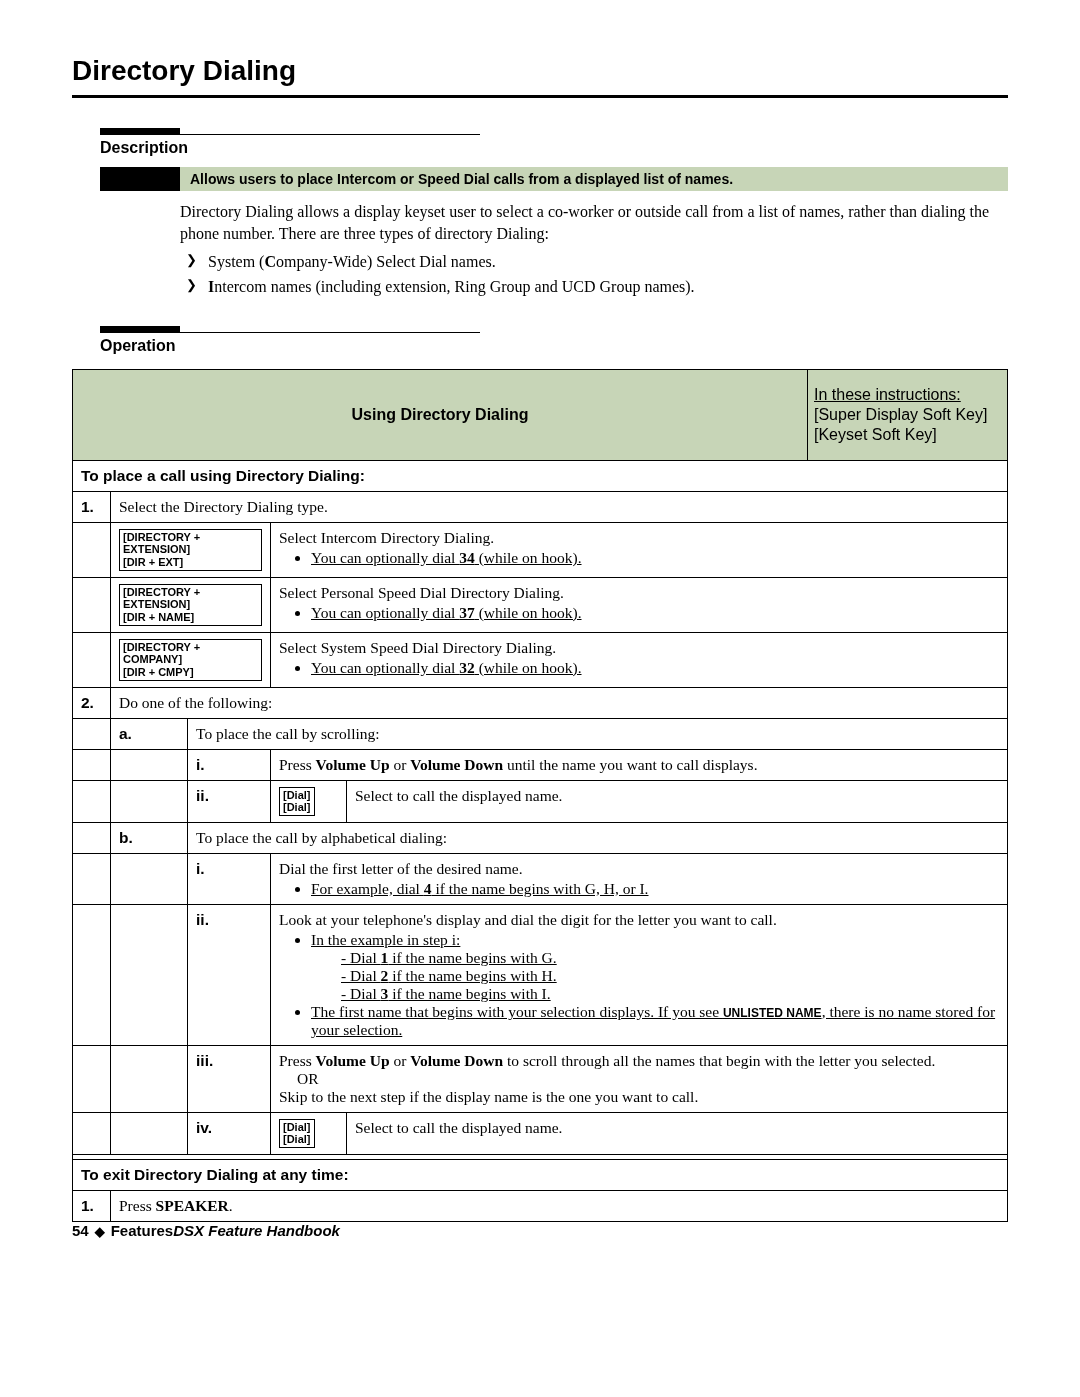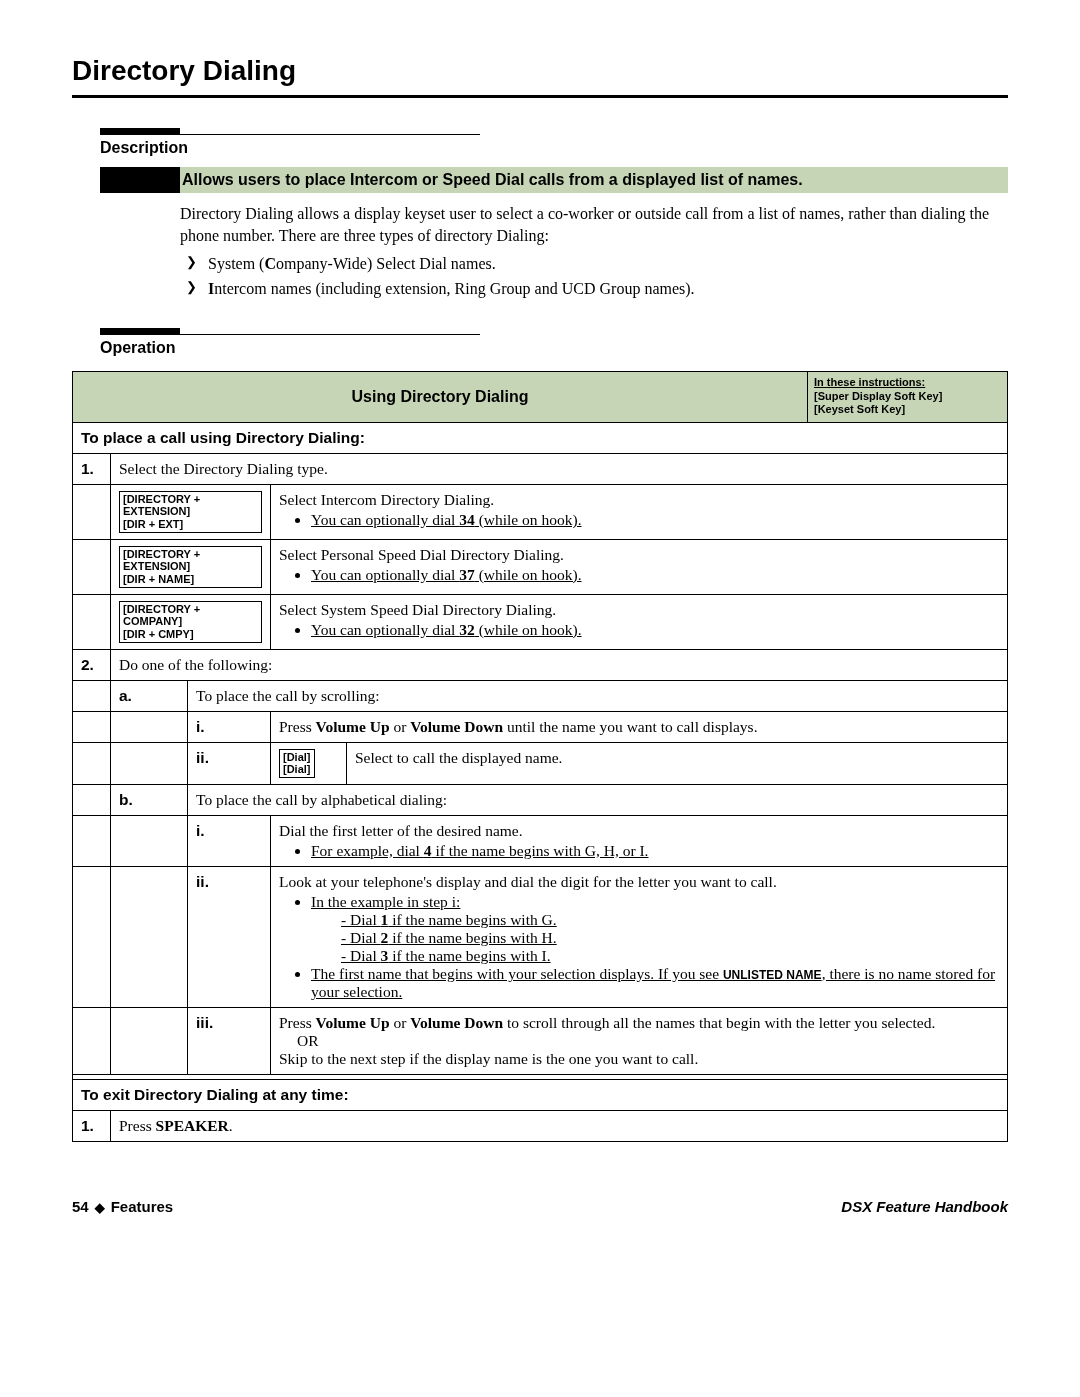--- a/index.html
+++ b/index.html
@@ -54,23 +54,23 @@
     margin: 4px 0 0 28px;
   }
   .summary-black {
     width: 80px;
     background: #000;
     flex-shrink: 0;
   }
   .summary-green {
     flex: 1;
     background: #c7d5b7;
-    padding: 4px 2px;
-    font-family: Arial, Helvetica, sans-serif;
-    font-size: 16px;
+    padding: 4px 10px;
+    font-family: Arial, Helvetica, sans-serif;
+    font-size: 14px;
     font-weight: bold;
   }
   .body-text {
     margin: 10px 0 0 108px;
     font-size: 16px;
     line-height: 1.35;
   }
   .bullet-list {
     margin: 6px 0 0 108px;
     padding: 0;
@@ -126,24 +126,24 @@
   .tbl-header .center {
     text-align: center;
     font-family: Arial, Helvetica, sans-serif;
     font-weight: bold;
     font-size: 16px;
     vertical-align: middle;
     padding: 16px 8px;
   }
   .tbl-header .instr {
     font-family: Arial, Helvetica, sans-serif;
-    font-size: 11px;
-    font-weight: bold;
+    font-size: 16px;
+    font-weight: normal;
     line-height: 1.25;
-    padding: 4px 6px;
+    padding: 15px 6px;
     width: 200px;
   }
   .tbl-header .instr .u { text-decoration: underline; }
 
   .section-row td {
     font-family: Arial, Helvetica, sans-serif;
     font-weight: bold;
   }
   .inner-bullet {
     margin: 2px 0 0 18px;
@@ -154,22 +154,21 @@
     list-style: disc;
     margin-left: 14px;
     font-size: 15.5px;
   }
   .dash-sub {
     margin-left: 30px;
   }
   .smallcaps { font-family: Arial, Helvetica, sans-serif; font-size: 12px; font-weight: bold; }
   .footer {
     display: flex;
-    justify-content: space-between;
-    margin-top: 56px;
+    justify-content: flex-start;
     font-family: Arial, Helvetica, sans-serif;
     font-size: 15px;
     font-weight: bold;
     font-style: normal;
   }
   .footer .right { font-style: italic; }
   .diamond { font-size: 13px; margin: 0 6px; }
 </style>
 </head>
 <body>
@@ -348,20 +347,32 @@
       <td class="num-col"></td>
       <td class="sub-col"></td>
       <td class="roman-col">iii.</td>
       <td colspan="3">
         <span>Press </span><b>Volume Up</b><span> or </span><b>Volume Down</b><span> to scroll through all the names that begin with the letter you selected.</span><br>
         <span style="margin-left:18px;">OR</span><br>
         <span>Skip to the next step if the display name is the one you want to call.</span>
       </td>
     </tr>
 
+    <tr>
+      <td class="num-col"></td>
+      <td class="sub-col"></td>
+      <td class="roman-col">iv.</td>
+      <td class="dial-col">
+        <span class="softkey-box">
+          <span>[Dial]</span><br>
+          <span>[Dial]</span>
+        </span>
+      </td>
+      <td colspan="2">Select to call the displayed name.</td>
+    </tr>
 
     <tr>
       <td colspan="6" style="padding:2px;"></td>
     </tr>
 
     <tr class="section-row">
       <td colspan="6">To exit Directory Dialing at any time:</td>
     </tr>
 
     <tr>

